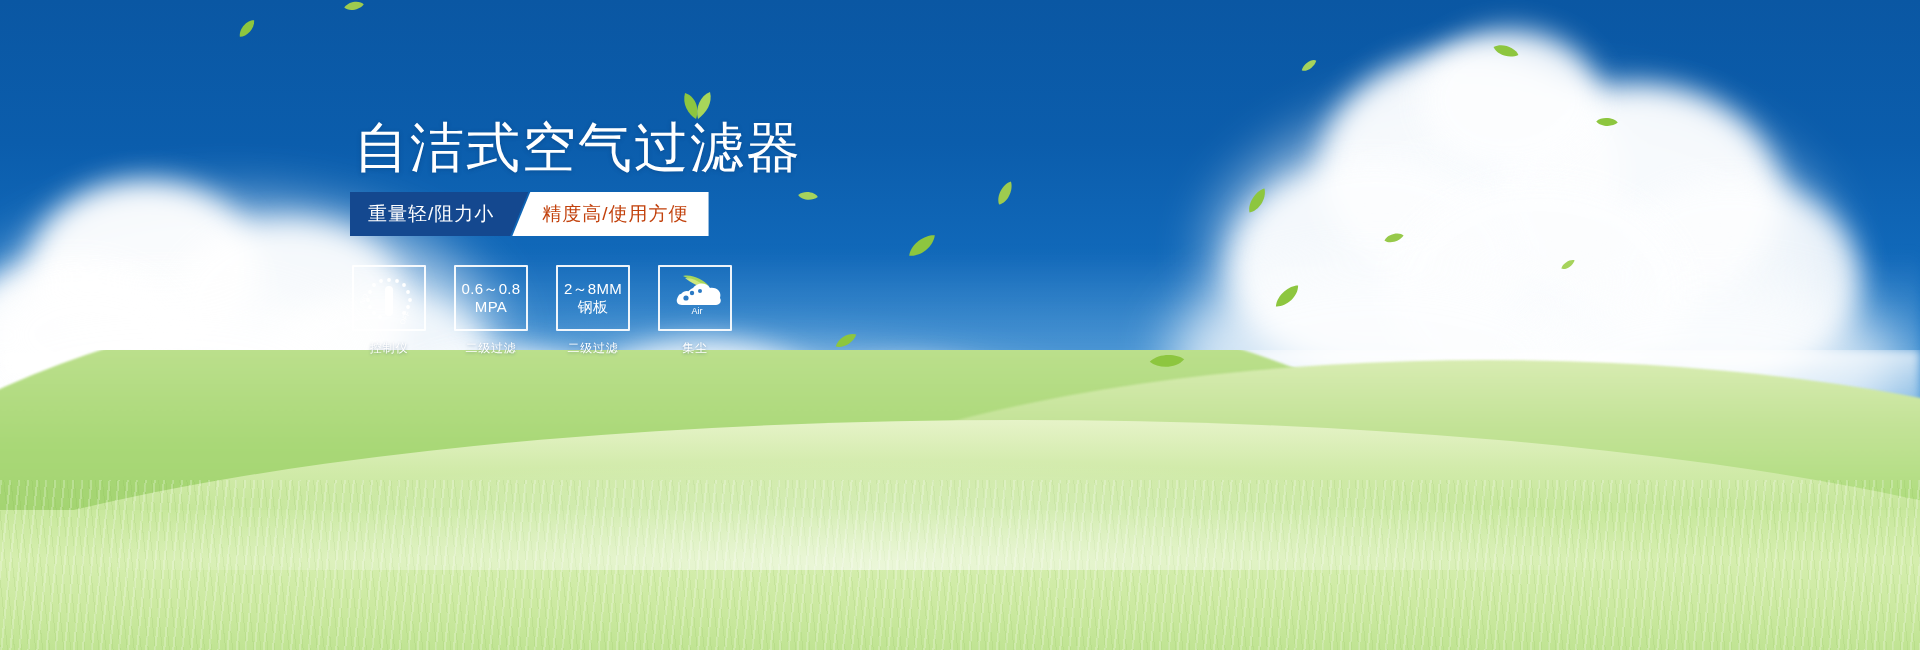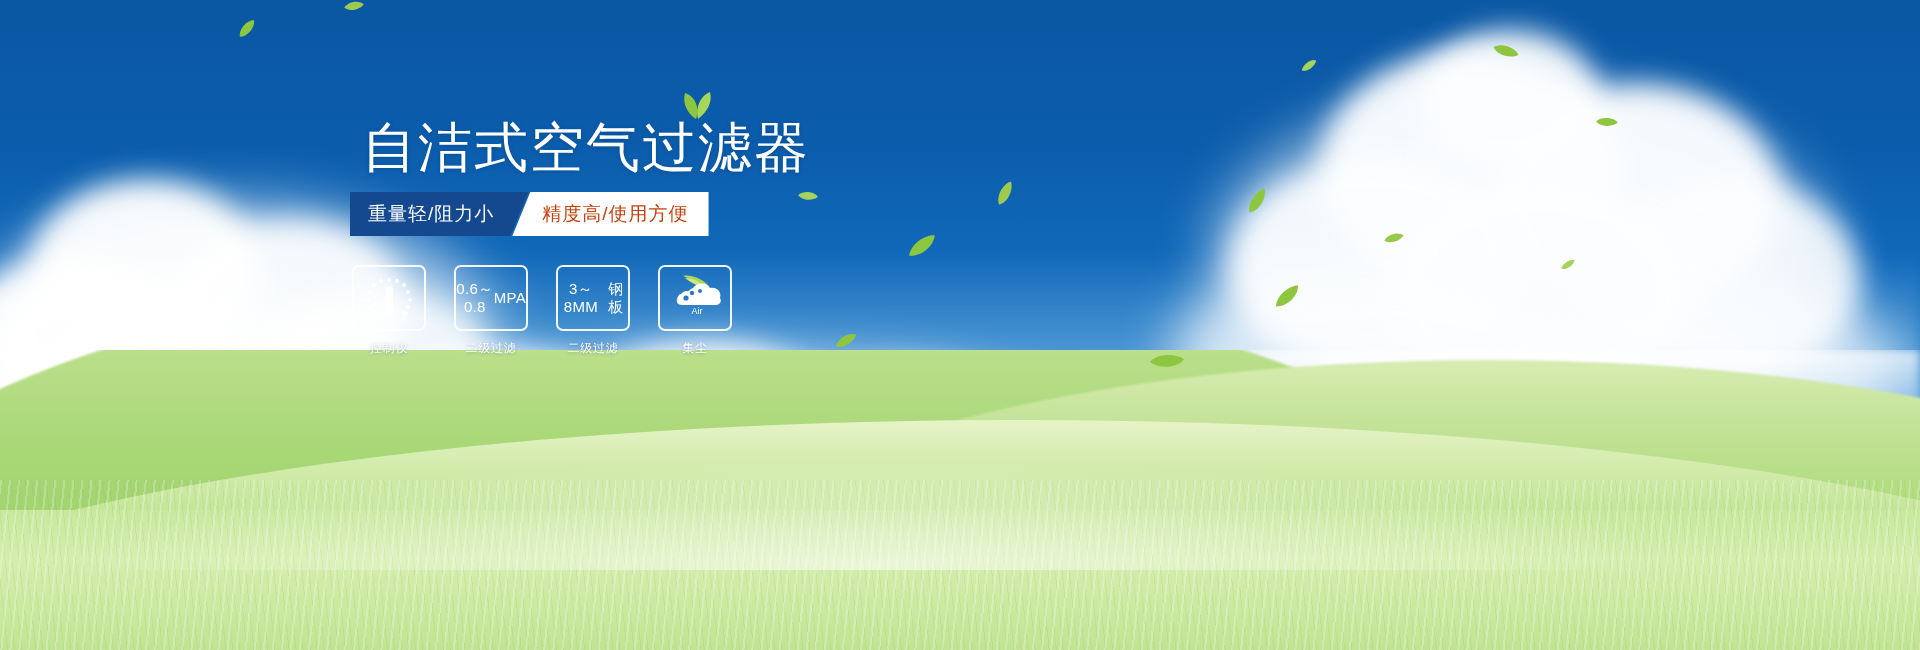--- a/index.html
+++ b/index.html
@@ -87,21 +87,21 @@
   }
 
   
   .leaf { position:absolute; }
   .leaf svg { display:block; }
 
   
   .content { position:absolute; left:0; top:0; width:1920px; height:650px; }
 
   .title {
-    position:absolute; left:362px; top:118px;
+    position:absolute; left:354px; top:118px;
     font-size:54px; line-height:1.1; color:#ffffff;
     letter-spacing:2px; font-weight:400;
     text-shadow:0 1px 4px rgba(5,50,100,.35);
     white-space:nowrap;
   }
   .title-leaf { position:absolute; left:676px; top:88px; }
 
   .badges { position:absolute; left:350px; top:192px; display:flex; height:48px; }
   .badge {
     height:44px; display:flex; align-items:center; justify-content:center;
@@ -116,21 +116,21 @@
   .badge-b {
     background:#ffffff; color:#c2410c;
     padding:0 20px 0 30px; margin-left:-16px;
     clip-path:polygon(18px 0, 100% 0, 100% 100%, 0 100%);
   }
 
   .features { position:absolute; left:352px; top:265px; display:flex; gap:28px; }
   .feature { width:74px; display:flex; flex-direction:column; align-items:center; }
   .feature-box {
     width:74px; height:66px; border:2px solid rgba(255,255,255,.92);
-    border-radius:7px; display:flex; flex-direction:row;
+    border-radius:1px; display:flex; flex-direction:column;
     align-items:center; justify-content:center; color:#ffffff;
     text-align:center;
   }
   .feature-box .txt { font-size:15px; line-height:1.18; letter-spacing:.3px; }
   .feature-label {
     margin-top:9px; font-size:12px; color:#ffffff; letter-spacing:.8px;
     text-shadow:0 1px 3px rgba(5,50,100,.35); white-space:nowrap;
   }
 </style>
 </head>
@@ -309,21 +309,21 @@
         <div class="feature-box">
           <div class="txt">0.6～0.8</div>
           <div class="txt">MPA</div>
         </div>
         <div class="feature-label">二级过滤</div>
       </div>
 
 
       <div class="feature">
         <div class="feature-box">
-          <div class="txt">3～8MM</div>
+          <div class="txt">2～8MM</div>
           <div class="txt">钢板</div>
         </div>
         <div class="feature-label">二级过滤</div>
       </div>
 
       <div class="feature">
         <div class="feature-box" style="position:relative;">
           <svg width="56" height="44" viewBox="0 0 56 44" style="position:absolute;top:5px;left:9px;">
             <path d="M14 4 C24 2,34 8,40 14 C33 13,24 9,14 4 Z" fill="#a8d65a"></path>
             <path d="M16 6 C25 6,33 11,38 16 C30 15,22 11,16 6 Z" fill="#cfe87f"></path>

